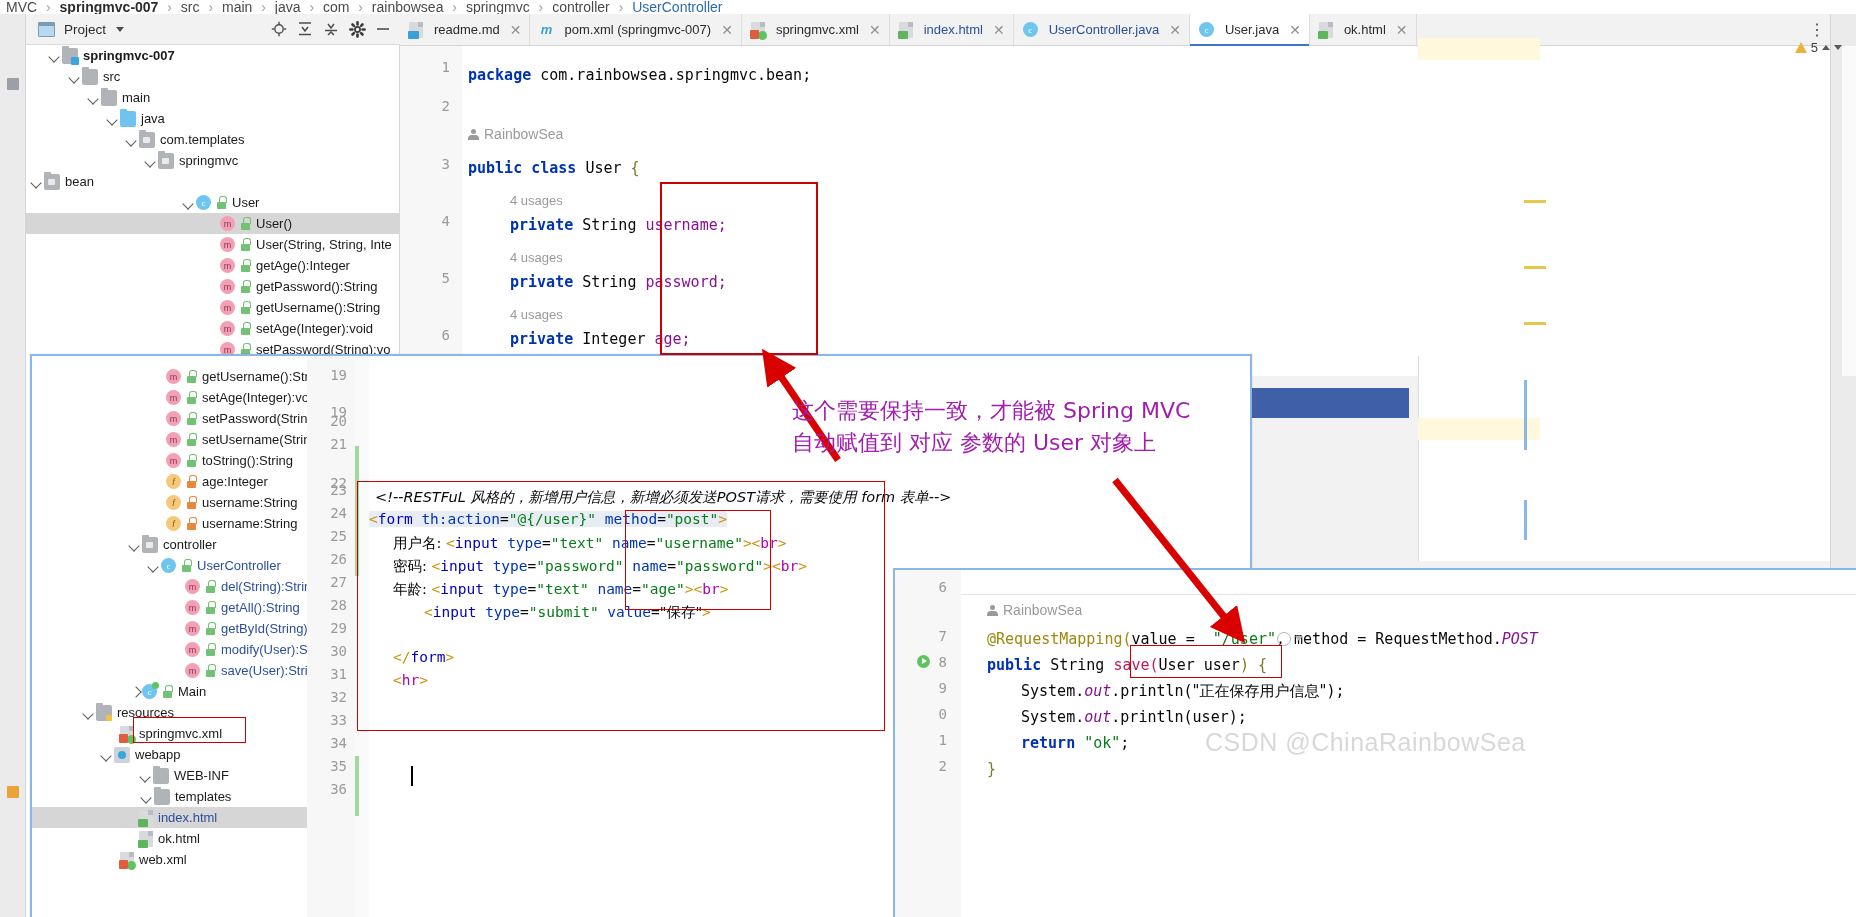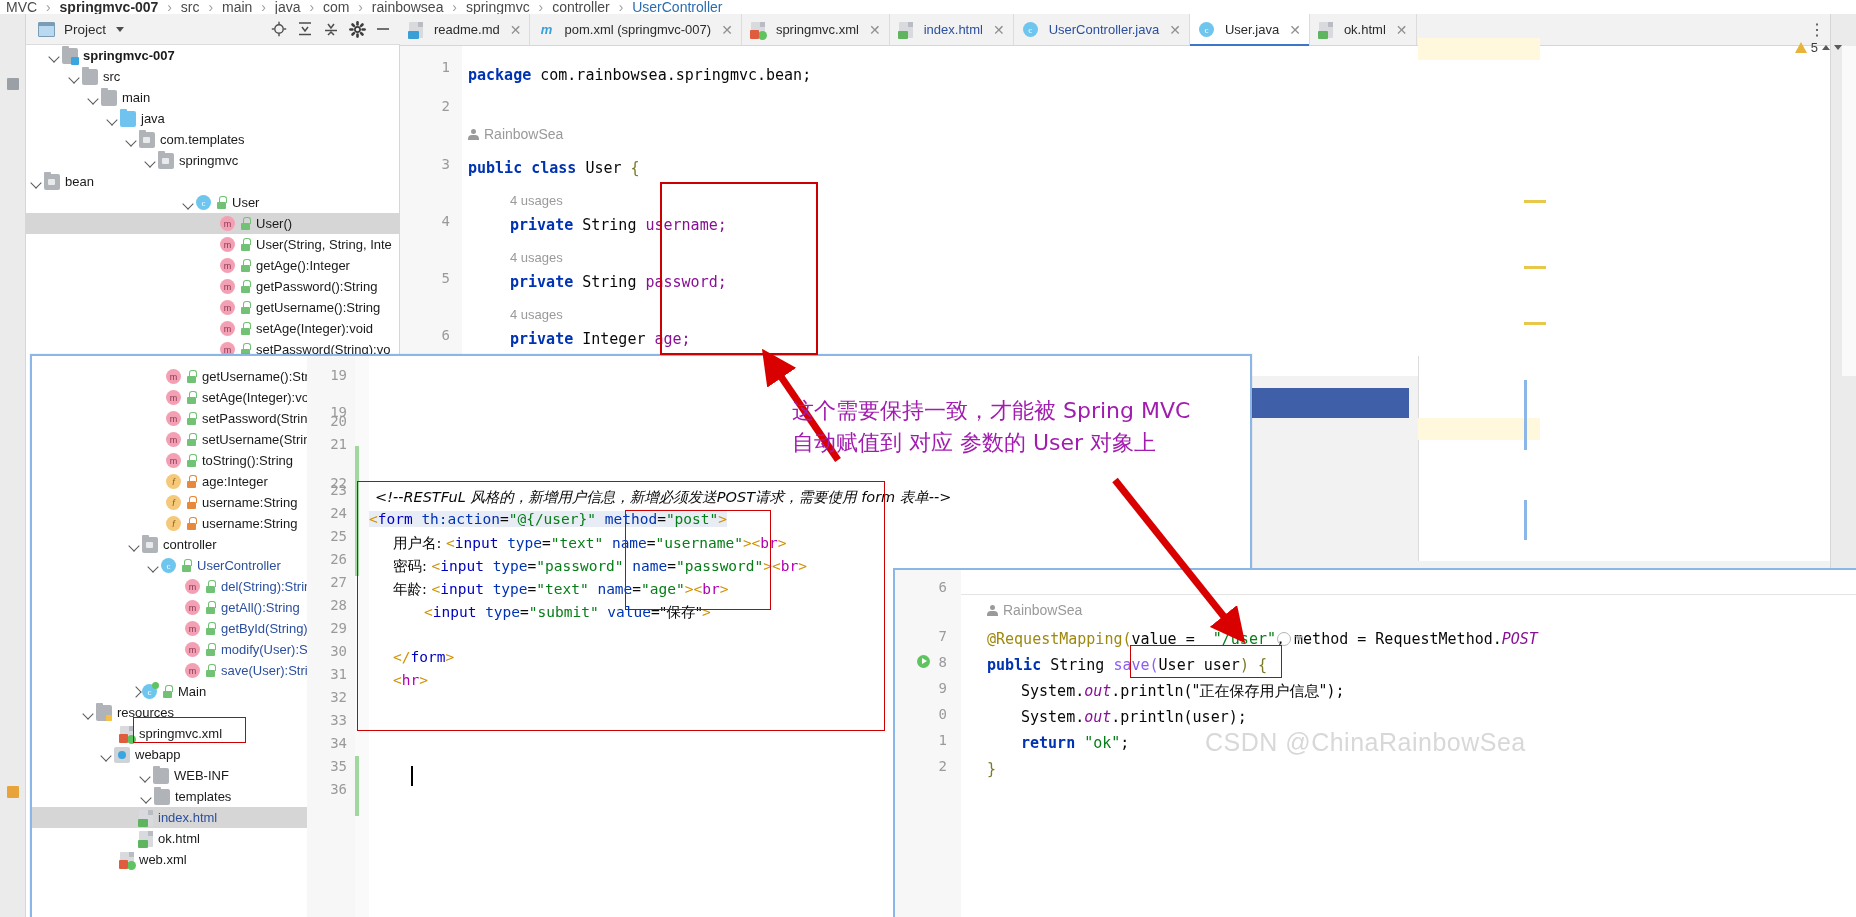--- a/index.html
+++ b/index.html
@@ -831,21 +831,21 @@
 
     <div class="code3">
 
       <div class="cline hint-author" style="top:32px;left:26px"><span class="person-glyph"></span><span>RainbowSea</span></div>
 
       <div class="cline" style="top:60px;left:26px"><span class="anno">@RequestMapping(</span><span class="plain">value </span><span class="plain">=</span><span class="plain">  </span><span class="str" style="text-decoration:underline">"/user"</span><span class="plain">, method = RequestMethod.</span><span class="plain" style="font-style:italic;color:#871094">POST</span></div>
 
       <div style="position:absolute;left:316px;top:62px;width:14px;height:14px;border-radius:50%;border:1.5px solid #b5b5b5"></div>
       <div style="position:absolute;left:334px;top:66px;width:0;height:0;border-left:4px solid transparent;border-right:4px solid transparent;border-top:5px solid #b5b5b5"></div>
 
-      <div class="cline" style="top:86px;left:26px"><span class="kw">public</span><span class="plain"> </span><span class="plain">String</span><span class="plain"> </span><span class="plain" style="color:#8b5cf6">save(</span><span class="plain">User user</span><span class="brace">) {</span></div>
+      <div class="cline" style="top:86px;left:26px"><span class="kw">public</span><span class="plain"> </span><span class="plain">String</span><span class="plain"> </span><span class="plain" style="color:#be185d">save(</span><span class="plain">User user</span><span class="brace">) {</span></div>
 
       <div class="cline" style="top:112px;left:60px"><span class="plain">System.</span><span class="plain" style="font-style:italic;color:#871094">out</span><span class="plain">.println(</span><span class="str cn-text">"正在保存用户信息"</span><span class="plain">);</span></div>
 
       <div class="cline" style="top:138px;left:60px"><span class="plain">System.</span><span class="plain" style="font-style:italic;color:#871094">out</span><span class="plain">.println(</span><span class="plain">user</span><span class="plain">);</span></div>
 
       <div class="cline" style="top:164px;left:60px"><span class="kw">return</span><span class="plain"> </span><span class="str">"ok"</span><span class="plain">;</span></div>
 
       <div class="cline" style="top:190px;left:26px"><span class="brace">}</span></div>
     </div>
   </div>

